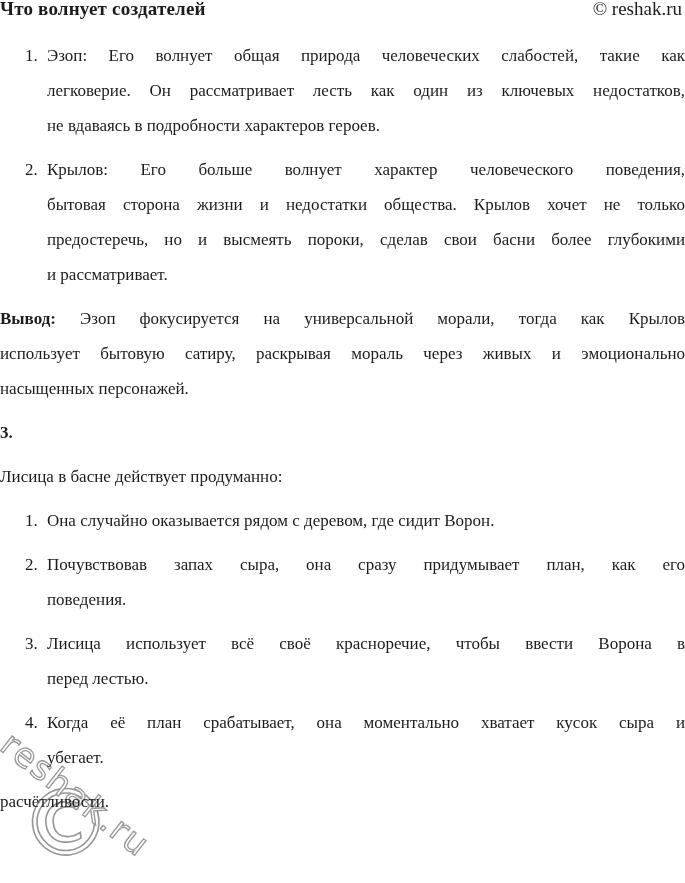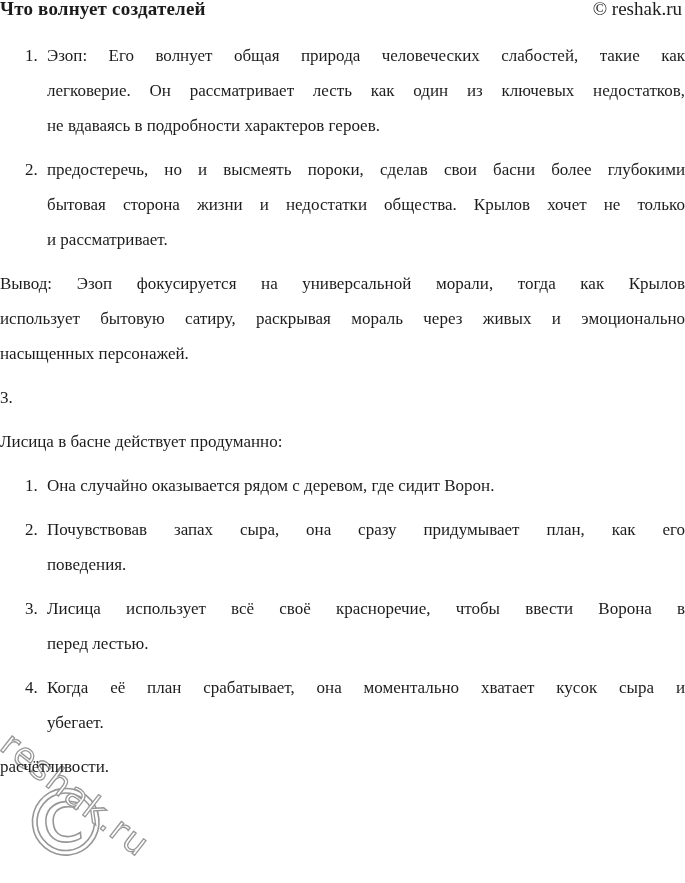--- a/index.html
+++ b/index.html
@@ -65,21 +65,21 @@
 
   .block {
     font-size: 17px;
     line-height: 35px;
     margin: 0 0 9px 0;
   }
   .li { position: relative; padding-left: 47px; }
   .num { position: absolute; left: 25px; top: 0; }
   .jline { text-align: justify; text-align-last: justify; }
   .lline { text-align: right; text-align-last: left; }
-  .b { font-weight: 400; }
+  .b { font-weight: 700; }
 </style>
 </head>
 <body>
 
 <div class="watermark">
   <span class="wm-sym">©</span>
   <span class="wm-text">reshak.ru</span>
 </div>
 
 <div class="content">
@@ -91,22 +91,23 @@
 
   <div class="block li">
     <span class="num">1.</span>
     <div class="jline">Эзоп: Его волнует общая природа человеческих слабостей, такие как</div>
     <div class="jline">легковерие. Он рассматривает лесть как один из ключевых недостатков,</div>
     <div class="lline">не вдаваясь в подробности характеров героев.</div>
   </div>
 
   <div class="block li">
     <span class="num">2.</span>
+    <div class="jline">Крылов: Его больше волнует характер человеческого поведения,</div>
+    <div class="jline">бытовая сторона жизни и недостатки общества. Крылов хочет не только</div>
     <div class="jline">предостеречь, но и высмеять пороки, сделав свои басни более глубокими</div>
-    <div class="jline">бытовая сторона жизни и недостатки общества. Крылов хочет не только</div>
     <div class="lline">и рассматривает.</div>
   </div>
 
   <div class="block">
     <div class="jline">
       <span class="b">Вывод:</span>
       <span>Эзоп фокусируется на универсальной морали, тогда как Крылов</span>
     </div>
     <div class="jline">использует бытовую сатиру, раскрывая мораль через живых и эмоционально</div>
     <div class="lline">насыщенных персонажей.</div>

